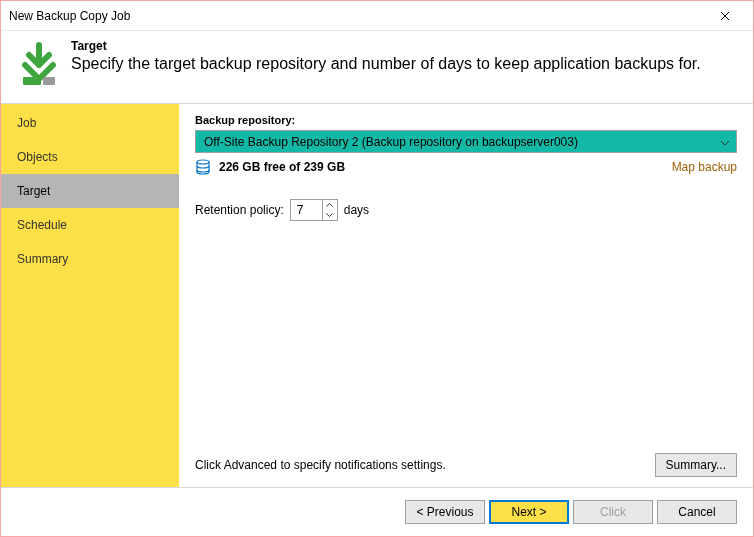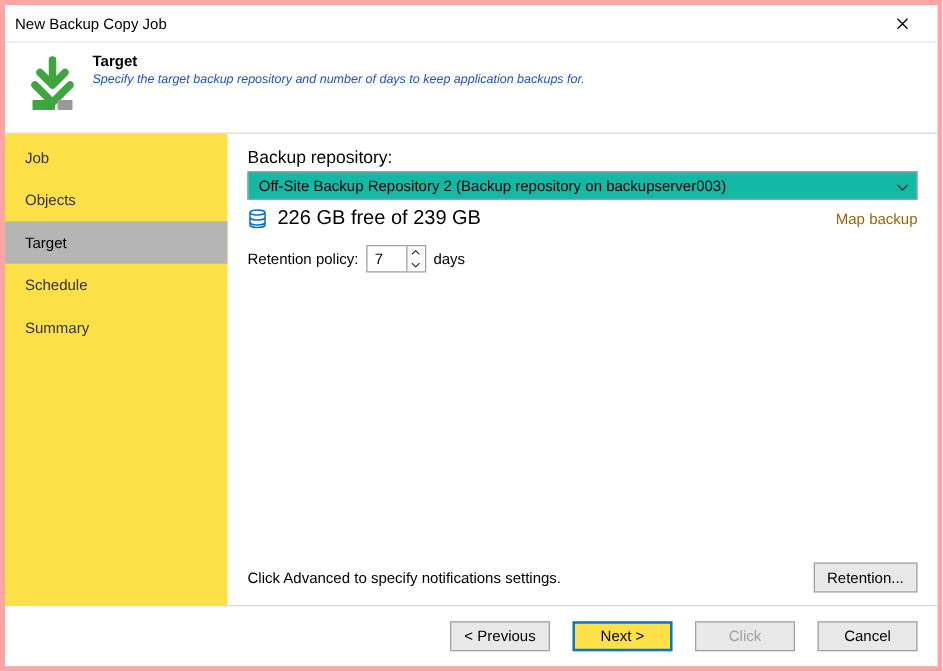--- a/index.html
+++ b/index.html
@@ -1,55 +1,55 @@
 <!DOCTYPE html>
 <html><head>
   <meta charset="utf-8">
   <style>
     * { box-sizing: border-box; margin: 0; padding: 0; }
     body { font-family: "Segoe UI", Tahoma, sans-serif; font-size: 12px; color: #000; background: #fff; }
-    .window { width: 754px; height: 537px; border: 4px solid #fca5a5; display: flex; flex-direction: column; background: #fff; }
+    .window { width: 754px; height: 537px; border: 1px solid #fca5a5; display: flex; flex-direction: column; background: #fff; }
     .titlebar { height: 30px; display: flex; align-items: center; padding: 0 8px; border-bottom: 1px solid #e8e8e8; }
     .titlebar-title { font-size: 12px; color: #000; flex: 1; }
     .titlebar-close { width: 40px; height: 28px; display: flex; align-items: center; justify-content: center; cursor: pointer; }
     .titlebar-close svg { width: 10px; height: 10px; }
 
     .header-banner { display: flex; align-items: flex-start; padding: 8px 14px 14px 14px; }
     .header-icon { width: 48px; height: 48px; margin-right: 8px; margin-top: 2px; }
     .header-text { flex: 1; }
     .header-title { font-weight: bold; font-size: 12px; margin-bottom: 2px; }
-    .header-desc { font-size: 10px; color: #1d4ed8; font-style: italic; }
+    .header-desc { font-size: 16px; color: #000000; }
 
     .content-area { flex: 1; display: flex; border-top: 1px solid #d8d8d8; overflow: hidden; }
     .sidebar { width: 178px; background: #fde047; padding-top: 2px; }
     .sidebar-item { padding: 10px 16px; font-size: 12px; color: #333; cursor: pointer; }
     .sidebar-item.selected { background: #b5b5b5; color: #000; }
 
     .main-panel { flex: 1; padding: 10px 16px 10px 16px; display: flex; flex-direction: column; }
-    .label { font-size: 14px; margin-bottom: 4px; }
+    .label { font-size: 11px; margin-bottom: 4px; font-weight: bold; }
     .repo-select { width: 100%; height: 23px; border: 1px solid #a0a0a0; background: #14b8a6; padding: 0 20px 0 8px; font-size: 12px; display: flex; align-items: center; position: relative; cursor: pointer; }
     .repo-select .chev { position: absolute; right: 6px; top: 50%; transform: translateY(-50%); }
     .free-row { display: flex; align-items: center; margin-top: 6px; }
     .disk-icon { width: 16px; height: 16px; margin-right: 8px; }
-    .free-text { font-size: 16px; flex: 1; }
+    .free-text { font-size: 12px; flex: 1; font-weight: bold; }
     .map-link { color: #a16207; font-size: 12px; cursor: pointer; margin-left: 26px; }
-    .retention-row { margin-top: 12px; display: flex; align-items: center; gap: 6px; }
+    .retention-row { margin-top: 24px; display: flex; align-items: center; gap: 6px; }
     .spinner { width: 48px; height: 22px; border: 1px solid #a0a0a0; display: flex; align-items: center; background: #fff; }
     .spinner-val { flex: 1; padding: 0 6px; font-size: 12px; }
     .spinner-btns { width: 15px; height: 100%; border-left: 1px solid #a0a0a0; display: flex; flex-direction: column; }
     .spinner-btn { flex: 1; display: flex; align-items: center; justify-content: center; cursor: pointer; }
     .spinner-btn svg { width: 7px; height: 4px; }
 
     .advanced-row { margin-top: auto; display: flex; align-items: center; padding-top: 8px; }
     .advanced-text { flex: 1; font-size: 12px; }
     .btn { height: 24px; min-width: 80px; border: 1px solid #a0a0a0; background: #e8e8e8; font-size: 12px; cursor: pointer; padding: 0 10px; font-family: inherit; }
     .btn:disabled { color: #a0a0a0; cursor: default; }
     .btn.primary { border: 2px solid #0078d7; background: #fde047; }
 
-    .footer { border-top: 1px solid #d8d8d8; padding: 12px 16px; display: flex; justify-content: flex-end; gap: 18px; }
+    .footer { border-top: 1px solid #d8d8d8; padding: 12px 16px; display: flex; justify-content: flex-end; gap: 4px; }
   </style>
 </head>
 <body>
 
 <div class="window">
 
   <div class="titlebar">
     <span class="titlebar-title">New Backup Copy Job</span>
     <div class="titlebar-close">
       <svg viewBox="0 0 10 10">
@@ -124,21 +124,21 @@
                   <path d="M0.5 0.5 L3.5 3.5 L6.5 0.5" stroke="#333" stroke-width="1" fill="none"></path>
                 </svg>
             </div>
           </div>
         </div>
         <span>days</span>
       </div>
 
       <div class="advanced-row">
         <span class="advanced-text">Click Advanced to specify notifications settings.</span>
-        <button class="btn">Retention...</button>
+        <button class="btn">Summary...</button>
       </div>
 
     </div>
   </div>
 
   <div class="footer">
     <button class="btn">&lt; Previous</button>
     <button class="btn primary">Next &gt;</button>
     <button class="btn" disabled="">Click</button>
     <button class="btn">Cancel</button>

